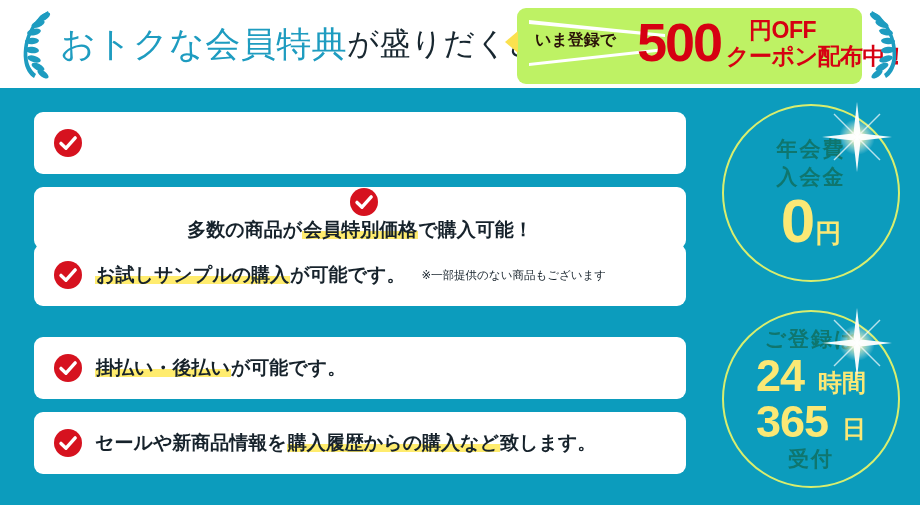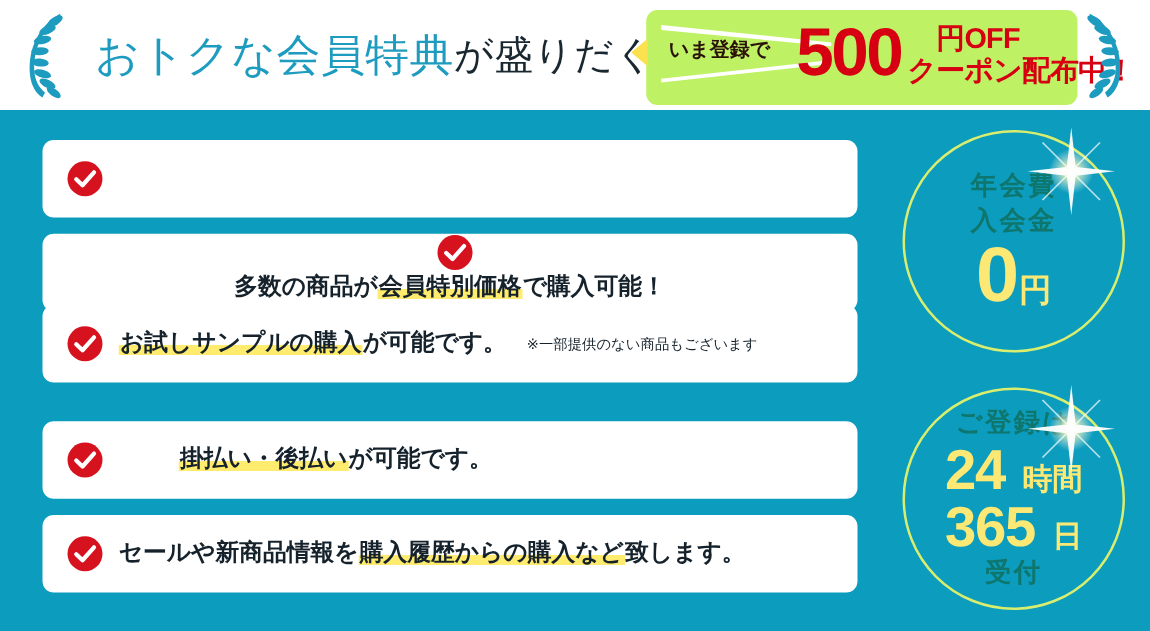--- a/index.html
+++ b/index.html
@@ -23,21 +23,21 @@
   }
   .laurel {
     position: absolute; top: 8px;
     width: 48px; height: 72px;
   }
   .laurel.left  { left: 14px; }
   .laurel.right { right: 14px; transform: scaleX(-1); }
 
   #headline {
     position: absolute;
-    left: 76px; top: 16px;
+    left: 60px; top: 16px;
     height: 56px;
     display: flex; align-items: center;
     white-space: nowrap;
     justify-content: center;
   }
   #headline .hl-teal {
     font-size: 35px;
     font-weight: 400;
     color: #1e9cc0;
     letter-spacing: 0.5px;
@@ -287,21 +287,21 @@
     <svg class="check-icon" viewBox="0 0 30 30">
       <circle cx="15" cy="15" r="14" fill="#d6121f"></circle>
       <path d="M8 15.4 L13 20.2 L22.2 9.9" stroke="#ffffff" stroke-width="3.4" fill="none" stroke-linecap="round" stroke-linejoin="round"></path>
     </svg>
     <span class="card-text">
       <span></span><span class="hl">お試しサンプルの購入</span><span>が可能です。</span>
     </span>
     <span class="card-note">※一部提供のない商品もございます</span>
   </div>
 
-  <div class="card" style="top:337px;gap:48px;">
+  <div class="card" style="top:337px;">
     <svg class="check-icon" viewBox="0 0 30 30">
       <circle cx="15" cy="15" r="14" fill="#d6121f"></circle>
       <path d="M8 15.4 L13 20.2 L22.2 9.9" stroke="#ffffff" stroke-width="3.4" fill="none" stroke-linecap="round" stroke-linejoin="round"></path>
     </svg>
     <span class="card-text">
       <span></span><span class="hl">掛払い・後払い</span><span>が可能です。</span>
     </span>
   </div>
 
   <div class="card" style="top:412px;">

